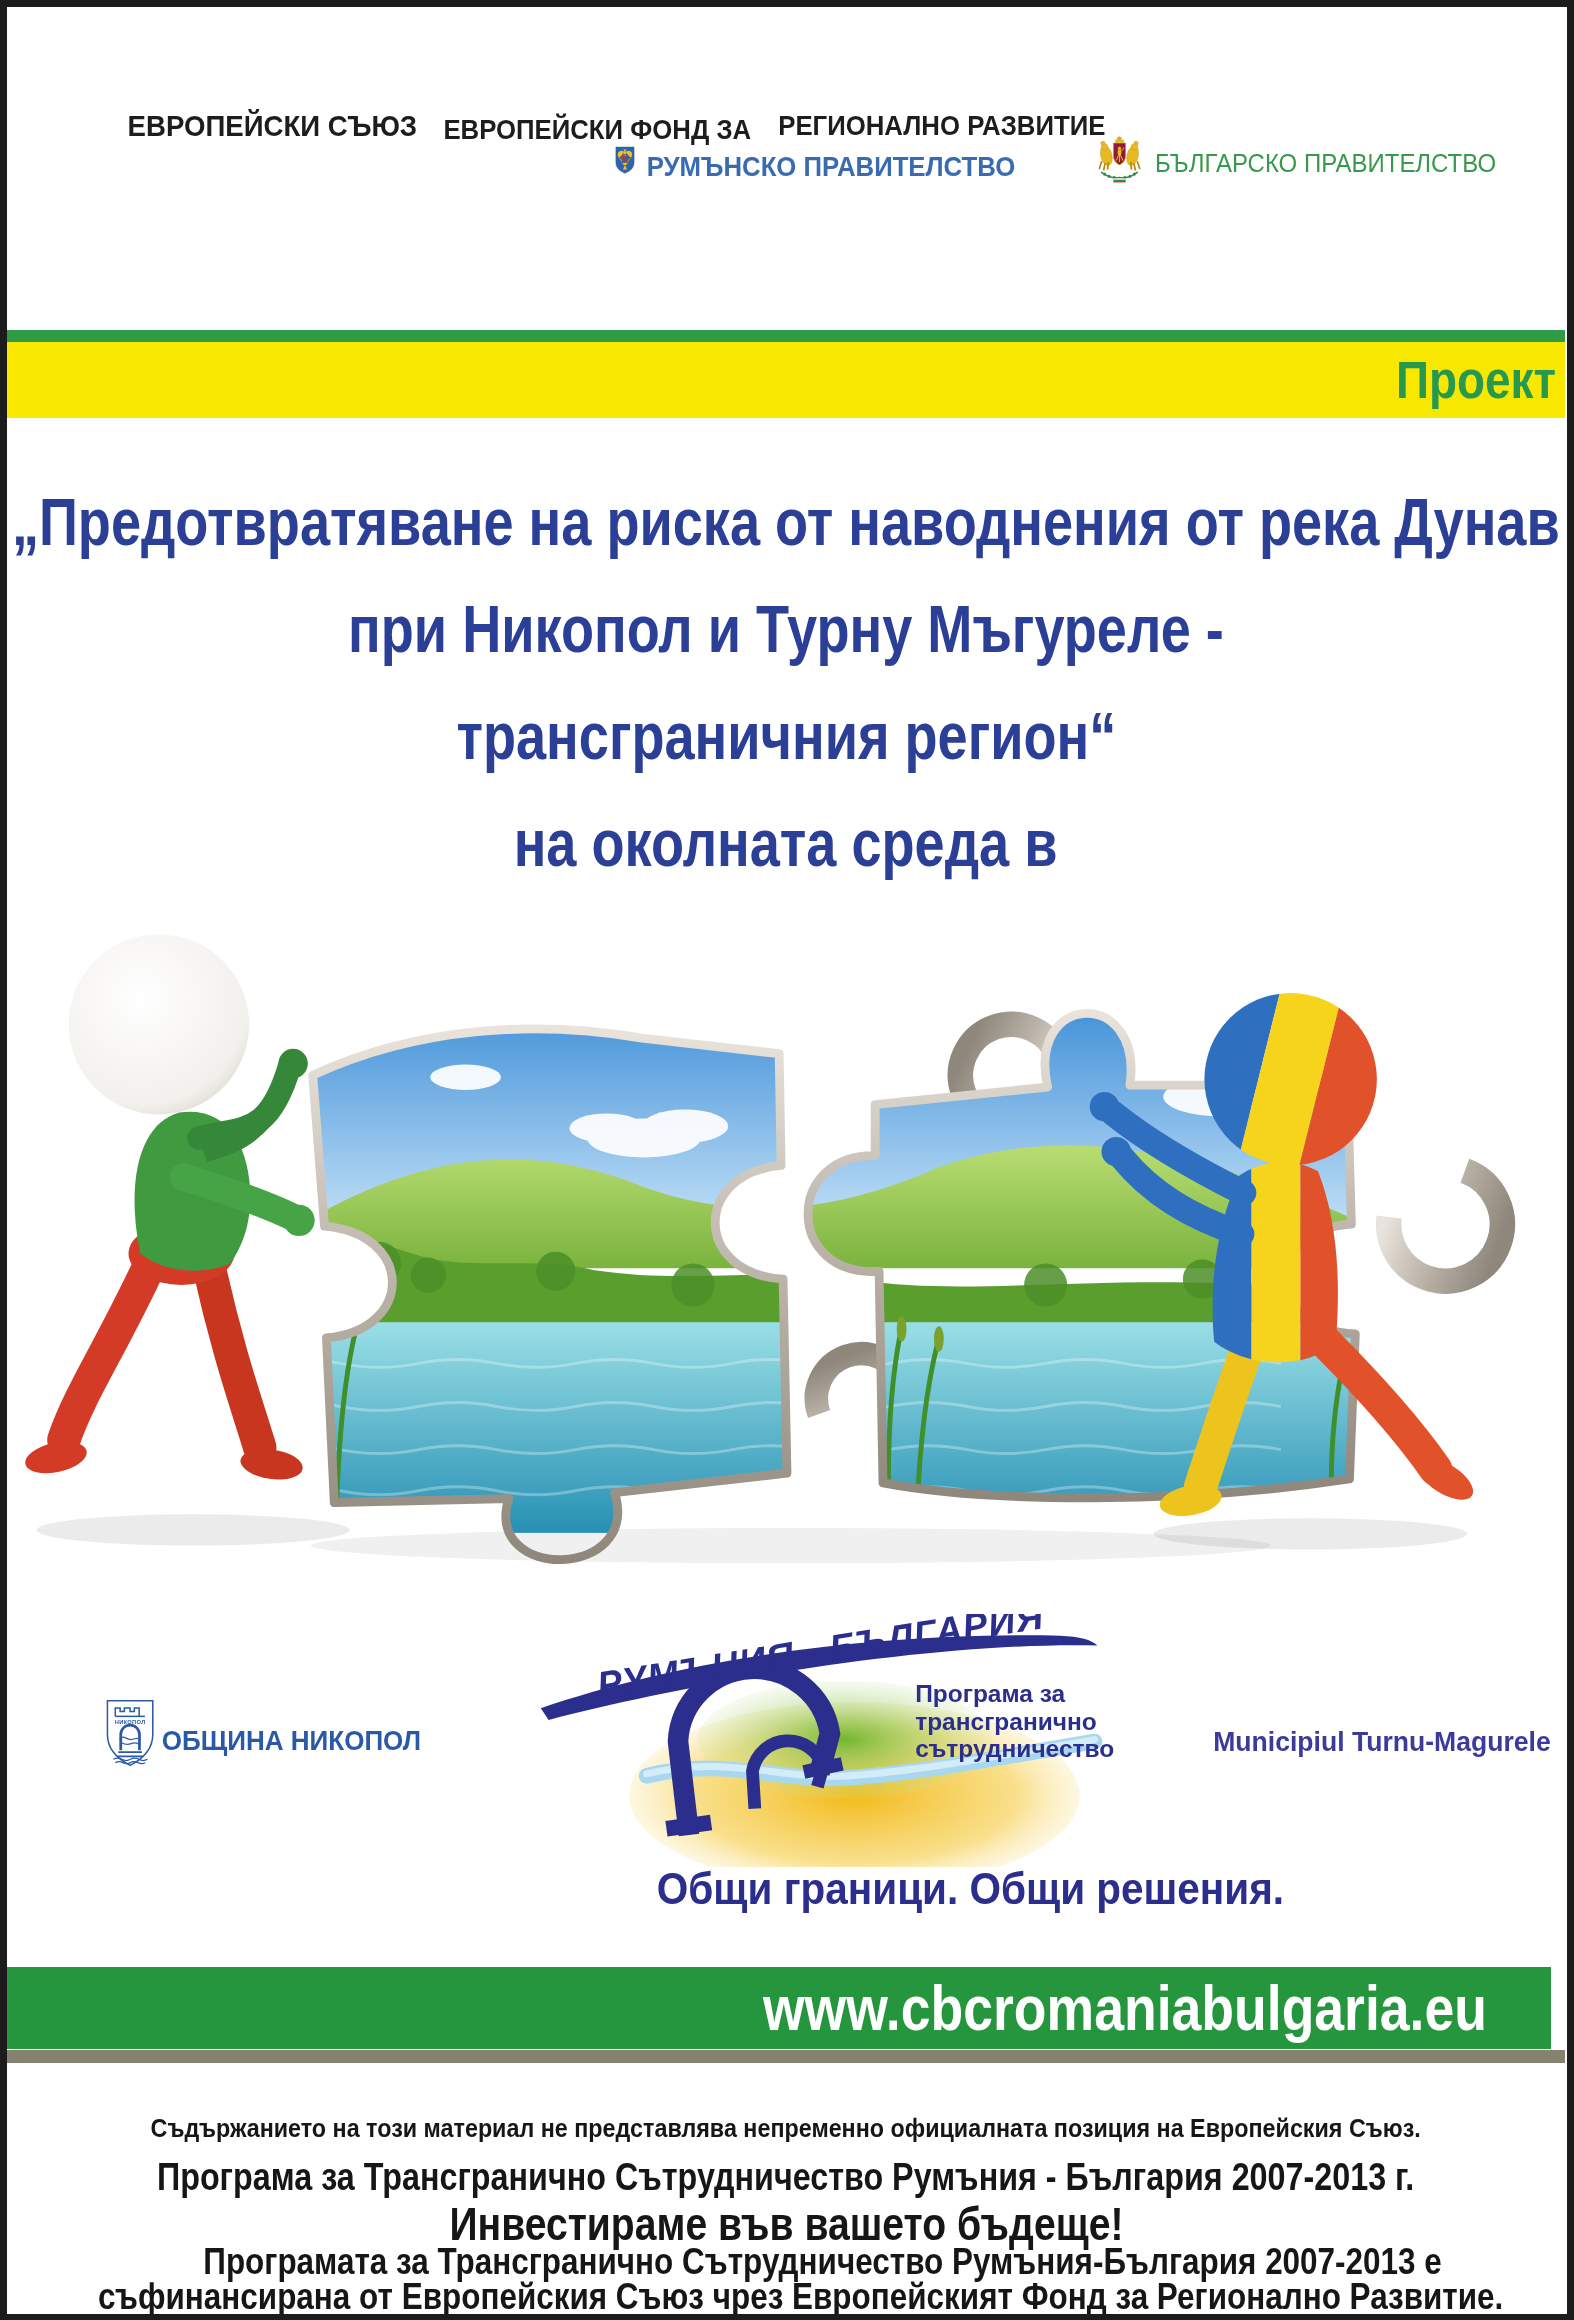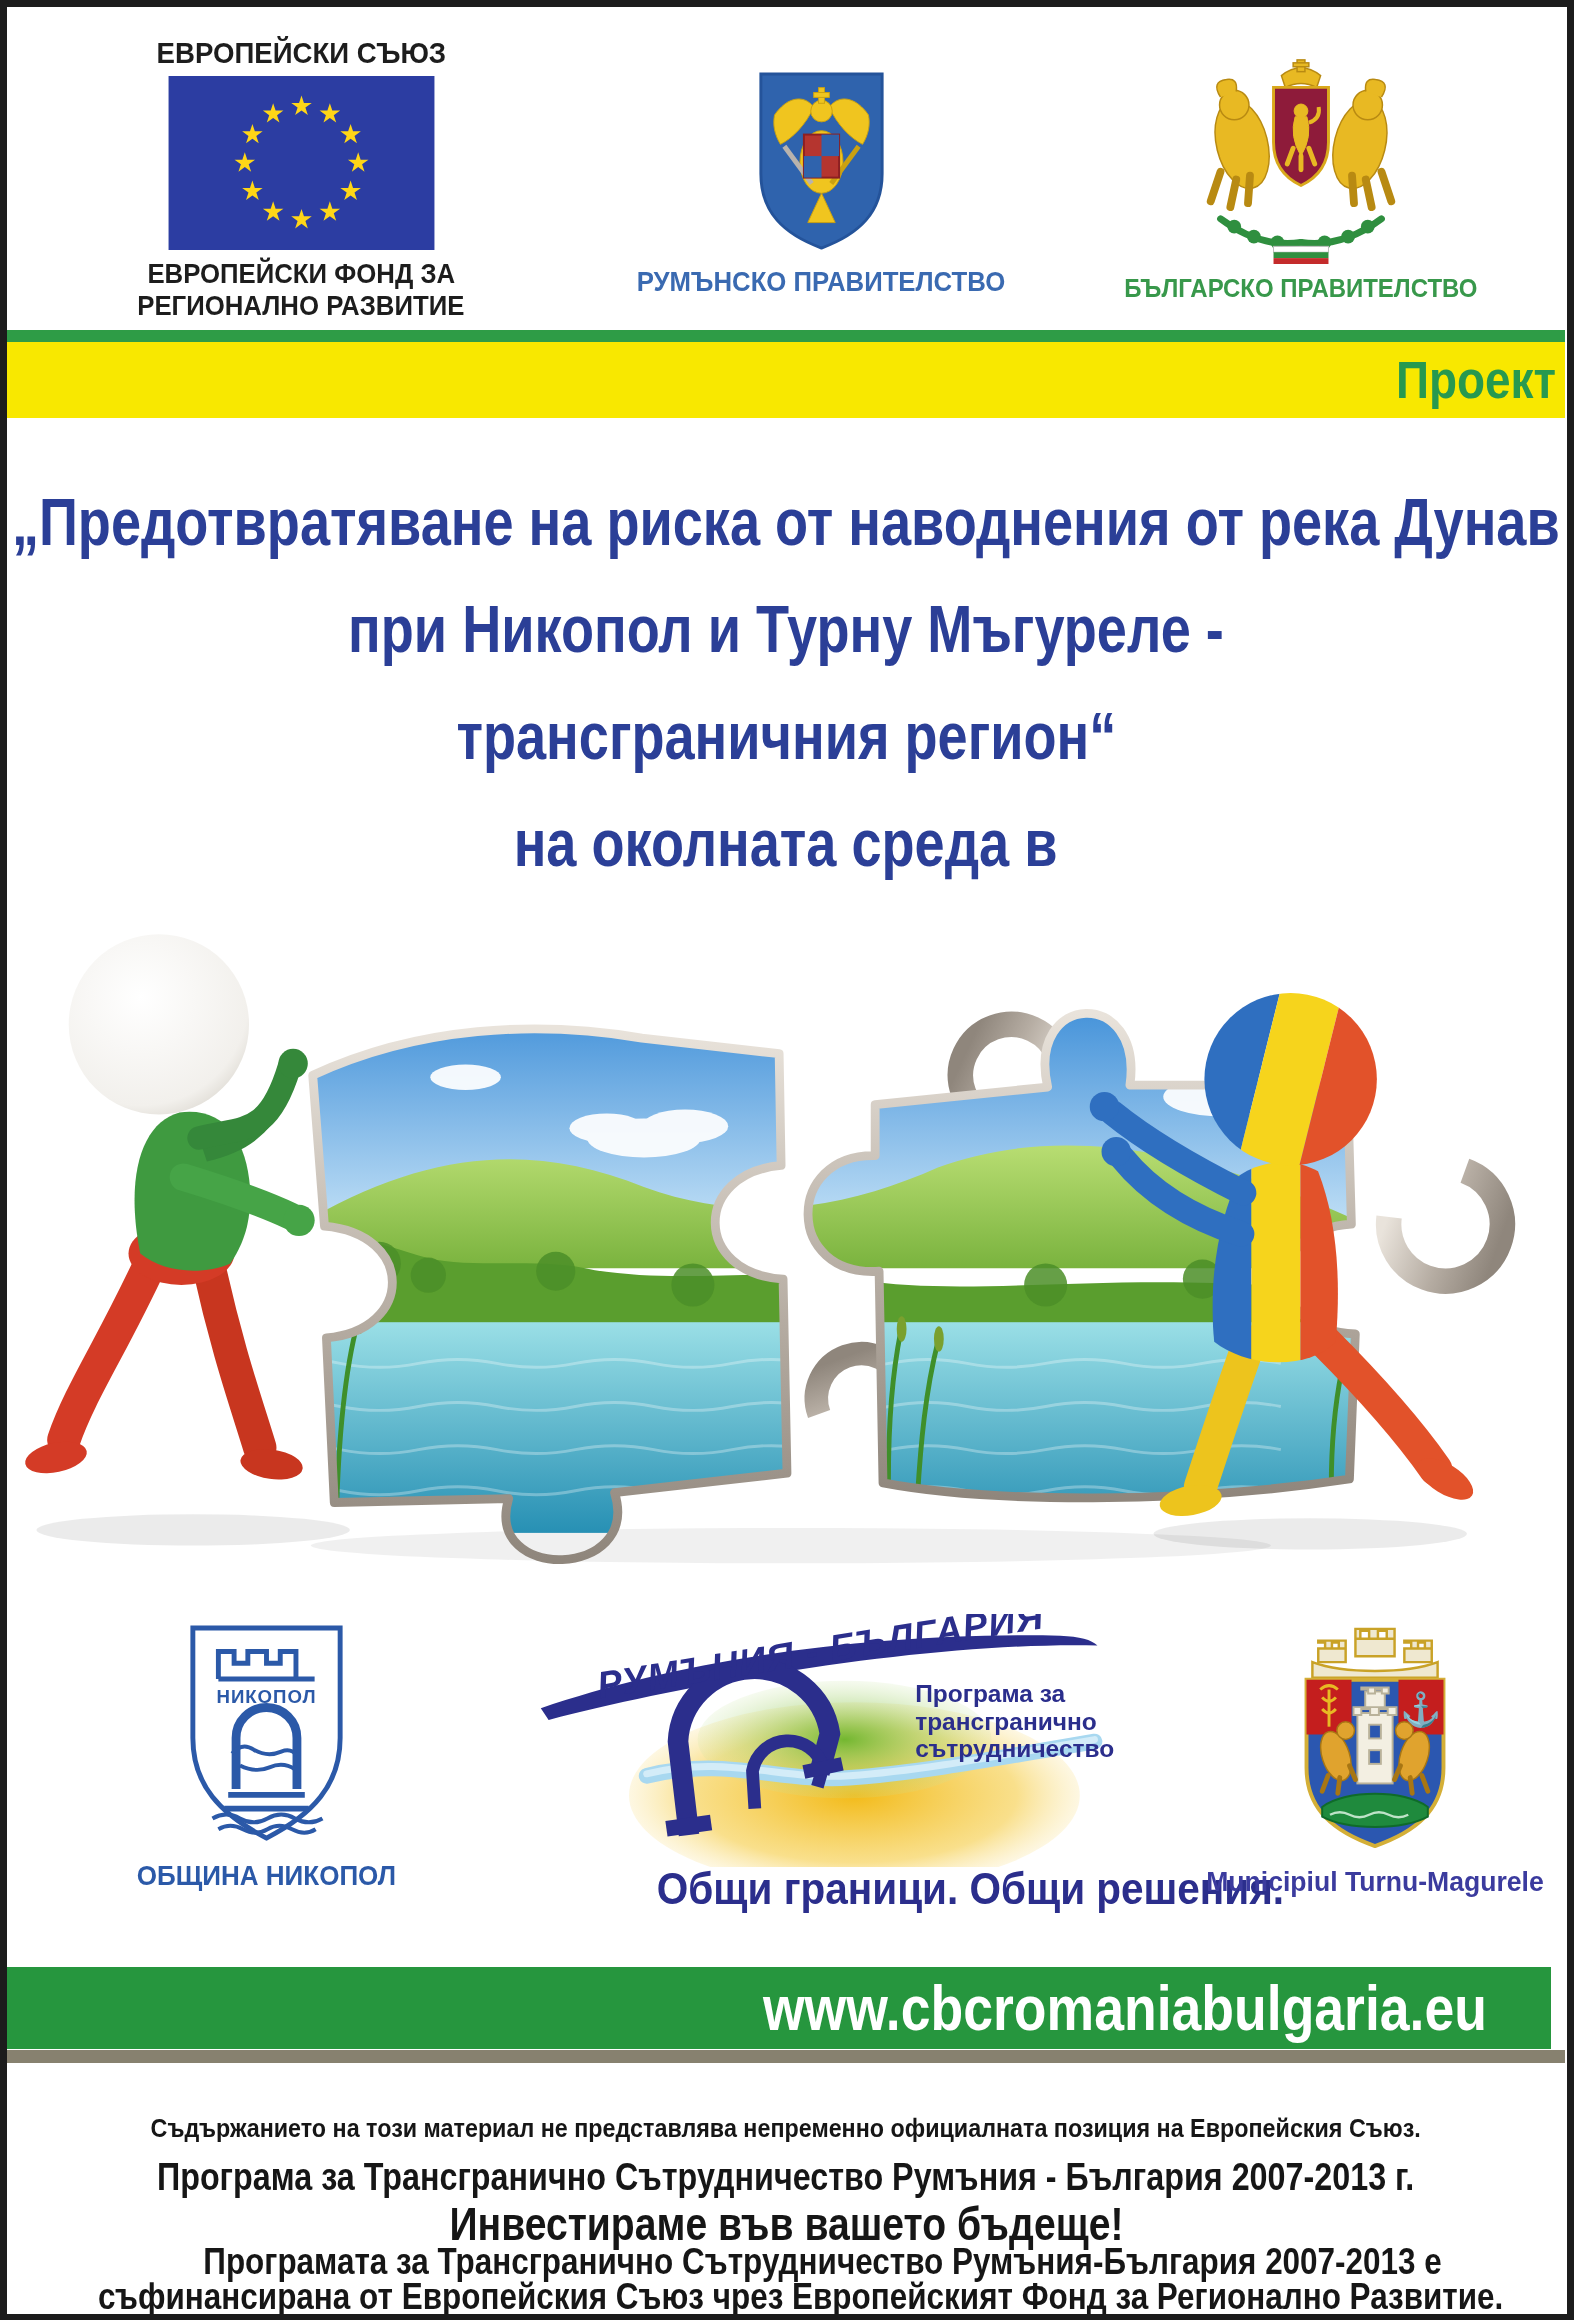--- a/index.html
+++ b/index.html
@@ -2,25 +2,25 @@
 <html><head>
 <meta charset="utf-8">
 <style>
   html,body{margin:0;padding:0;background:#ffffff;font-family:"Liberation Sans",sans-serif;}
   .poster{position:relative;width:1574px;height:2321px;box-sizing:border-box;border:7.8px solid #1c1c1c;background:#ffffff;overflow:hidden;}
   .abs{position:absolute;}
   .center{display:flex;align-items:center;justify-content:flex-end;}
   .cx{display:inline-block;transform:scaleX(var(--sx,0.85));transform-origin:50% 50%;white-space:nowrap;}
 
   
-  .logo-block{position:absolute;display:flex;flex-direction:column;align-items:center;}
+  .logo-block{position:absolute;display:flex;flex-direction:row;align-items:center;}
   .eu-title{font-size:30px;font-weight:700;color:#1d1d1d;letter-spacing:0;}
   .eu-fund{font-size:28px;font-weight:700;color:#1d1d1d;line-height:32px;text-align:center;}
   .ro-label{font-size:27.4px;font-weight:700;color:#3a6ab1;margin-top:13.7px;}
-  .bg-label{font-size:25.5px;font-weight:700;color:#38984b;margin-top:9.8px;}
+  .bg-label{font-size:25.5px;font-weight:400;color:#38984b;margin-top:9.8px;}
 
   .green-strip{left:0;top:323px;width:1558px;height:11.8px;background:#2e9c46;}
   .yellow-band{left:0;top:335px;width:1558px;height:76px;background:#f8e800;}
   .project-label{font-size:51px;font-weight:700;color:#27994f;}
 
   .title-block{left:0;top:461px;width:1558px;}
   .title-line{height:107px;display:flex;align-items:center;justify-content:center;
               font-size:66px;font-weight:700;color:#2b3f97;}
 
   .caption-nikopol{font-size:27.4px;font-weight:700;color:#2b59a8;}

